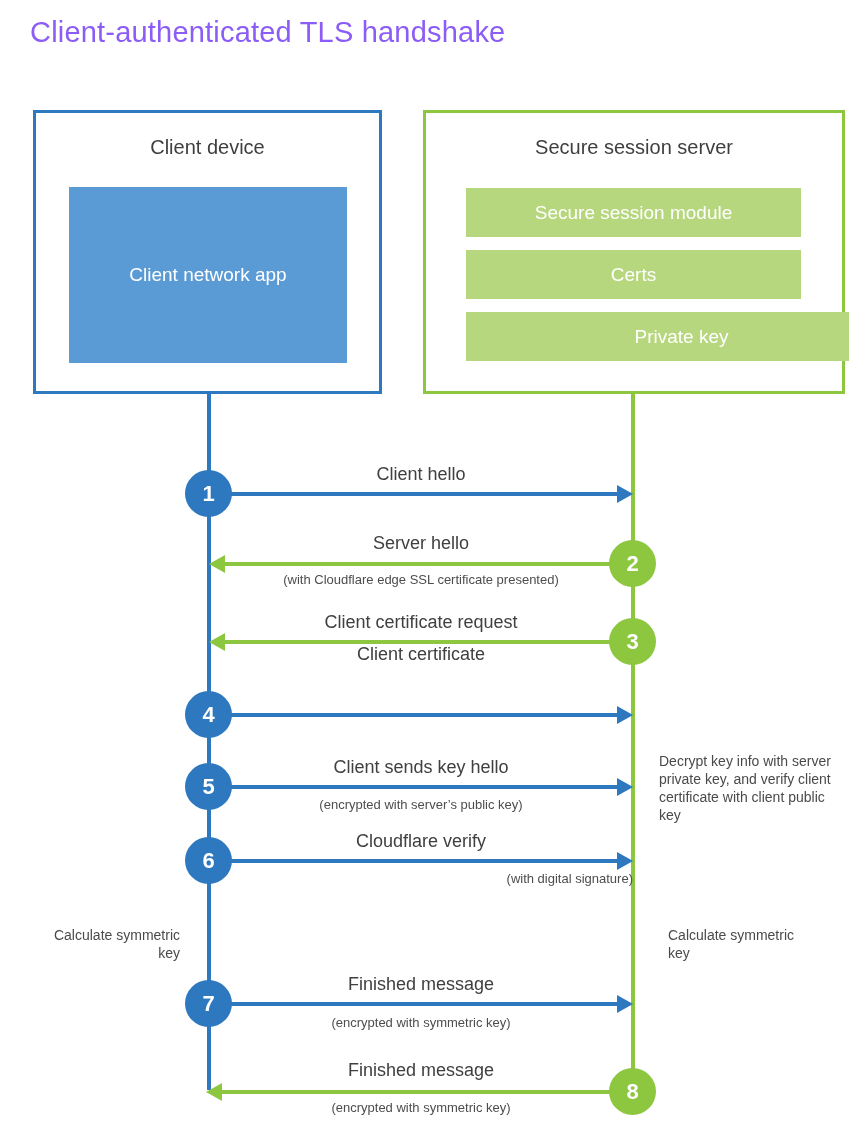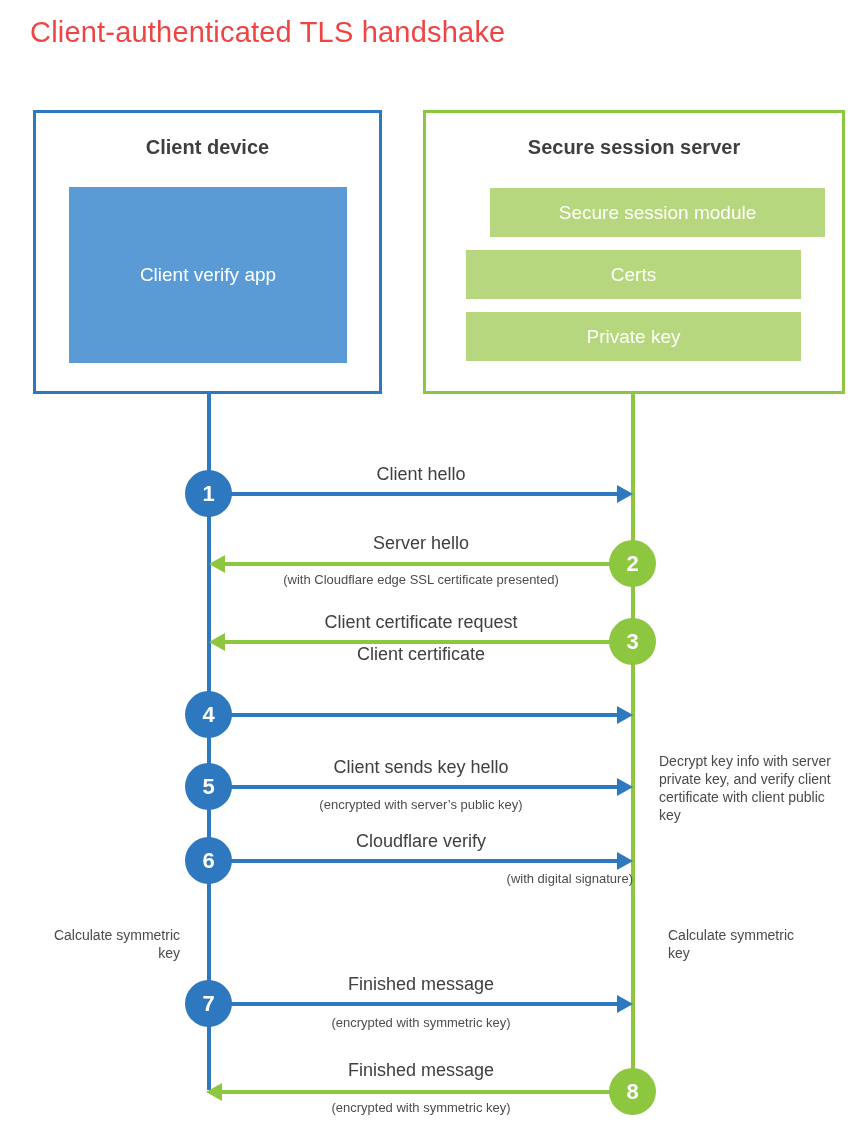--- a/index.html
+++ b/index.html
@@ -2,27 +2,27 @@
 <html><head>
 <meta charset="utf-8">
 <style>
   html,body{margin:0;padding:0;background:#ffffff;}
   body{font-family:"Liberation Sans","DejaVu Sans",sans-serif;}
   #canvas{position:relative;width:865px;height:1146px;background:#fff;overflow:hidden;}
 
   .abs{position:absolute;}
 
   
-  .page-title{left:30px;top:16px;font-size:29px;font-weight:300;color:#ef4444;letter-spacing:.2px;}
+  .page-title{left:30px;top:16px;font-size:29px;font-weight:300;color:#8b5cf6;letter-spacing:.2px;}
 
   
   .entity-box{box-sizing:border-box;background:#fff;}
   .client-box{left:33px;top:110px;width:349px;height:284px;border:3px solid #2d78be;}
   .server-box{left:423px;top:110px;width:422px;height:284px;border:3px solid #8dc63f;}
-  .entity-title{top:136px;width:100%;text-align:center;font-size:20px;font-weight:700;color:#3f3f3f;}
+  .entity-title{top:136px;width:100%;text-align:center;font-size:20px;font-weight:400;color:#3f3f3f;}
   .client-title{left:33px;width:349px;}
   .server-title{left:423px;width:422px;}
 
   .app-box{left:69px;top:187px;width:278px;height:176px;background:#5b9bd5;display:flex;align-items:center;justify-content:center;}
   .app-box span{display:block;width:170px;text-align:center;color:#fff;font-size:19px;line-height:26px;}
 
   .module-bar{left:466px;width:335px;height:49px;background:#b6d77d;display:flex;align-items:center;justify-content:center;color:#fff;font-size:19px;}
 
   
   .lifeline{width:4px;}
@@ -55,28 +55,28 @@
 </head>
 <body>
 
 <div id="canvas">
 
   <div class="abs page-title">Client-authenticated TLS handshake</div>
 
   <div class="abs entity-box client-box"></div>
   <div class="abs entity-title client-title">Client device</div>
   <div class="abs app-box">
-    <span>Client verify app</span>
+    <span>Client network app</span>
   </div>
 
   <div class="abs entity-box server-box"></div>
   <div class="abs entity-title server-title">Secure session server</div>
-  <div class="abs module-bar" style="top:188px;margin-left:24px;">Secure session module</div>
+  <div class="abs module-bar" style="top:188px;">Secure session module</div>
   <div class="abs module-bar" style="top:250px;">Certs</div>
-  <div class="abs module-bar" style="top:312px;">Private key</div>
+  <div class="abs module-bar" style="top:312px;padding-left:48px;">Private key</div>
 
   <div class="abs lifeline lifeline-client"></div>
   <div class="abs lifeline lifeline-server"></div>
 
   <div>
     <div class="abs msg-label" style="top:464px;">Client hello</div>
     <div class="abs arrow-line blue" style="left:230px;top:492px;width:390px;"></div>
     <div class="abs arrow-head right blue" style="left:617px;top:485px;"></div>
     <div class="abs badge blue" style="left:185px;top:470px;">1</div>
   </div>

